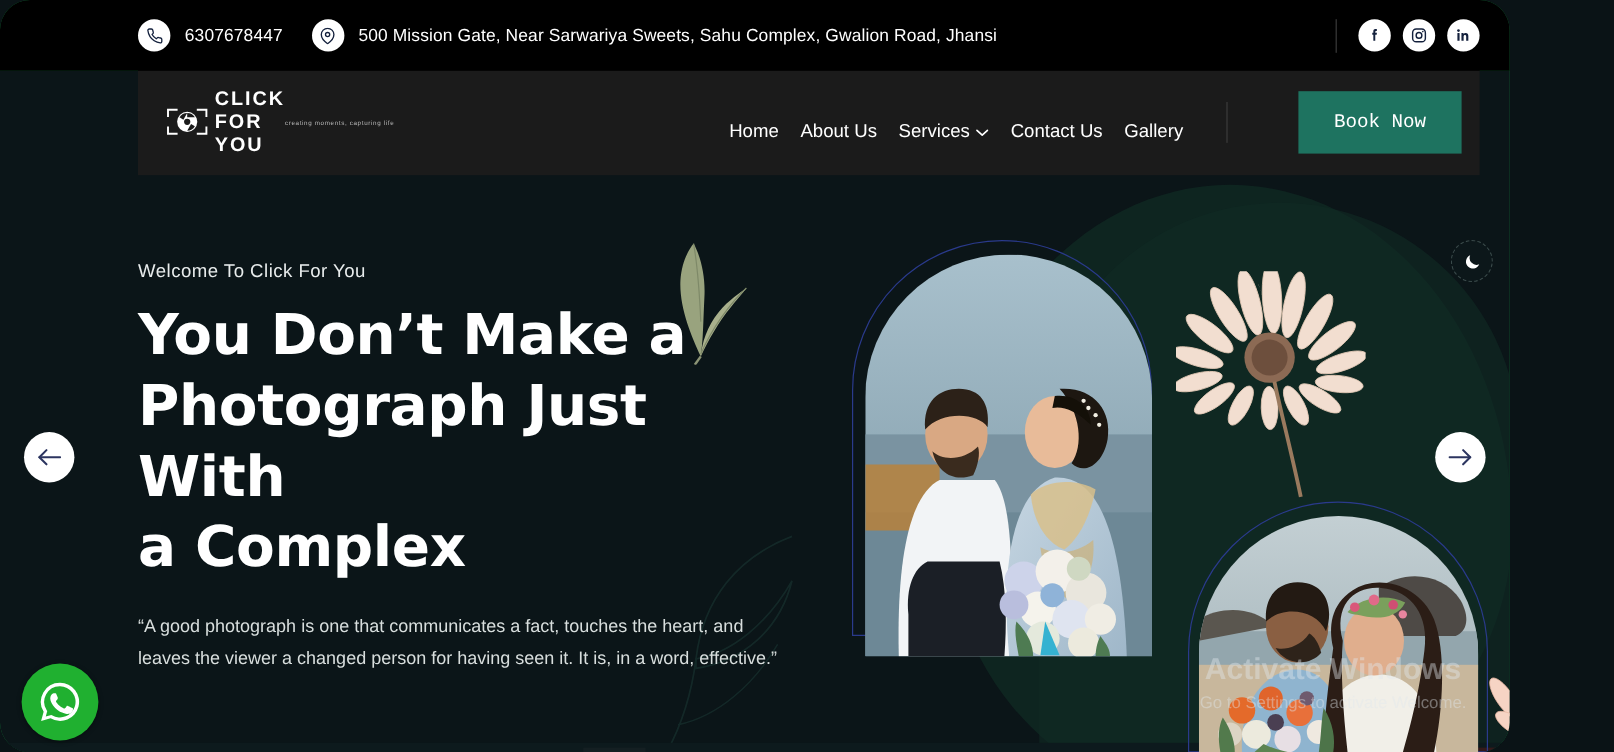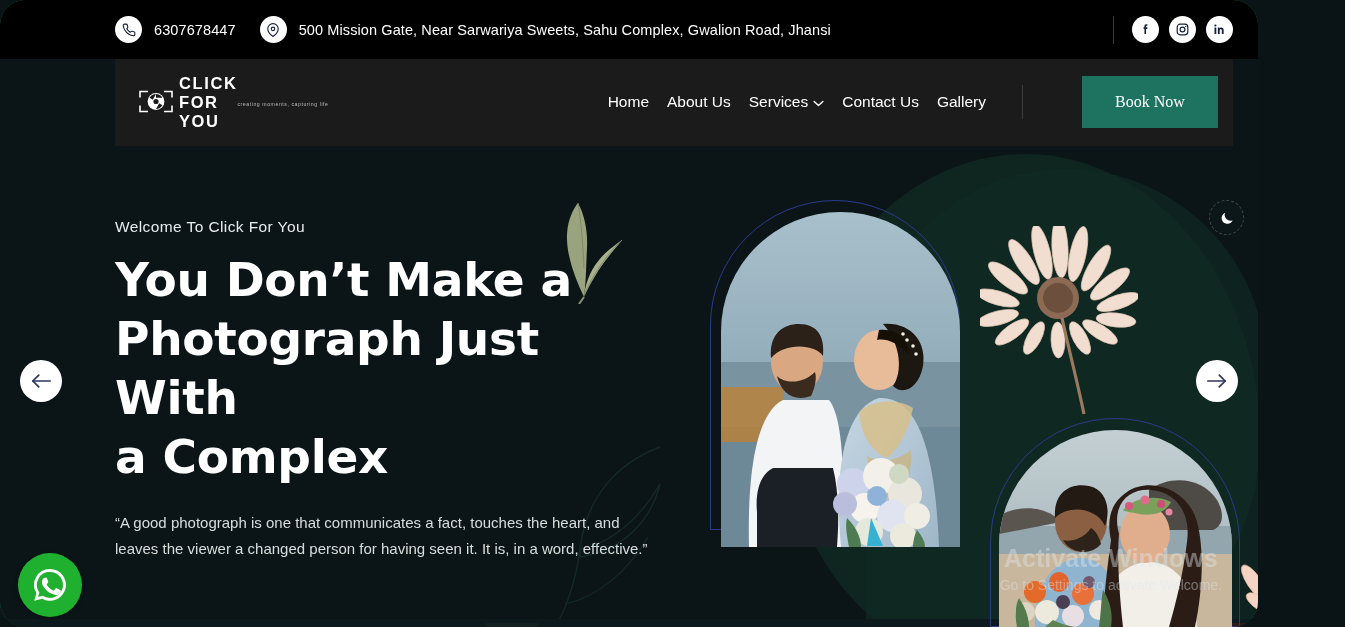--- a/index.html
+++ b/index.html
@@ -99,35 +99,35 @@
   .logo-name {
     color: #ffffff; font-size: 16.5px; font-weight: bold; letter-spacing: 1.6px;
     font-family: "Liberation Sans", sans-serif;
   }
   .logo-tag {
     color: #b9b9b9; font-size: 5.2px; letter-spacing: .55px; margin-top: 2px;
     white-space: nowrap;
   }
   .nav-links {
     position: absolute; right: 210px; top: 50%; transform: translateY(-50%);
-    display: flex; align-items: center; gap: 18px;
+    display: flex; align-items: flex-end; gap: 18px;
   }
   .nav-link {
     color: #ffffff; font-size: 15.5px; white-space: nowrap; cursor: pointer;
     display: flex; align-items: center; gap: 5px;
   }
   .nav-sep { width: 1px; height: 34px; background: #3d3d3d; margin-left: 18px; }
   .book-btn {
     position: absolute; right: 15px; top: 50%; transform: translateY(-50%);
     width: 136px; height: 52px;
     background: #1e7360;
     color: #ffffff; font-size: 16px;
     display: flex; align-items: center; justify-content: center;
     cursor: pointer; border: none;
-    font-family: Liberation Serif, serif;
+    font-family: Liberation Mono, monospace;
   }
 
   
   .hero-copy {
     position: absolute; left: 115px; top: 218px; width: 560px; z-index: 12;
   }
   .hero-welcome {
     color: #e8ecec; font-size: 15.5px; letter-spacing: .4px; margin-bottom: 14px;
   }
   .hero-title {

